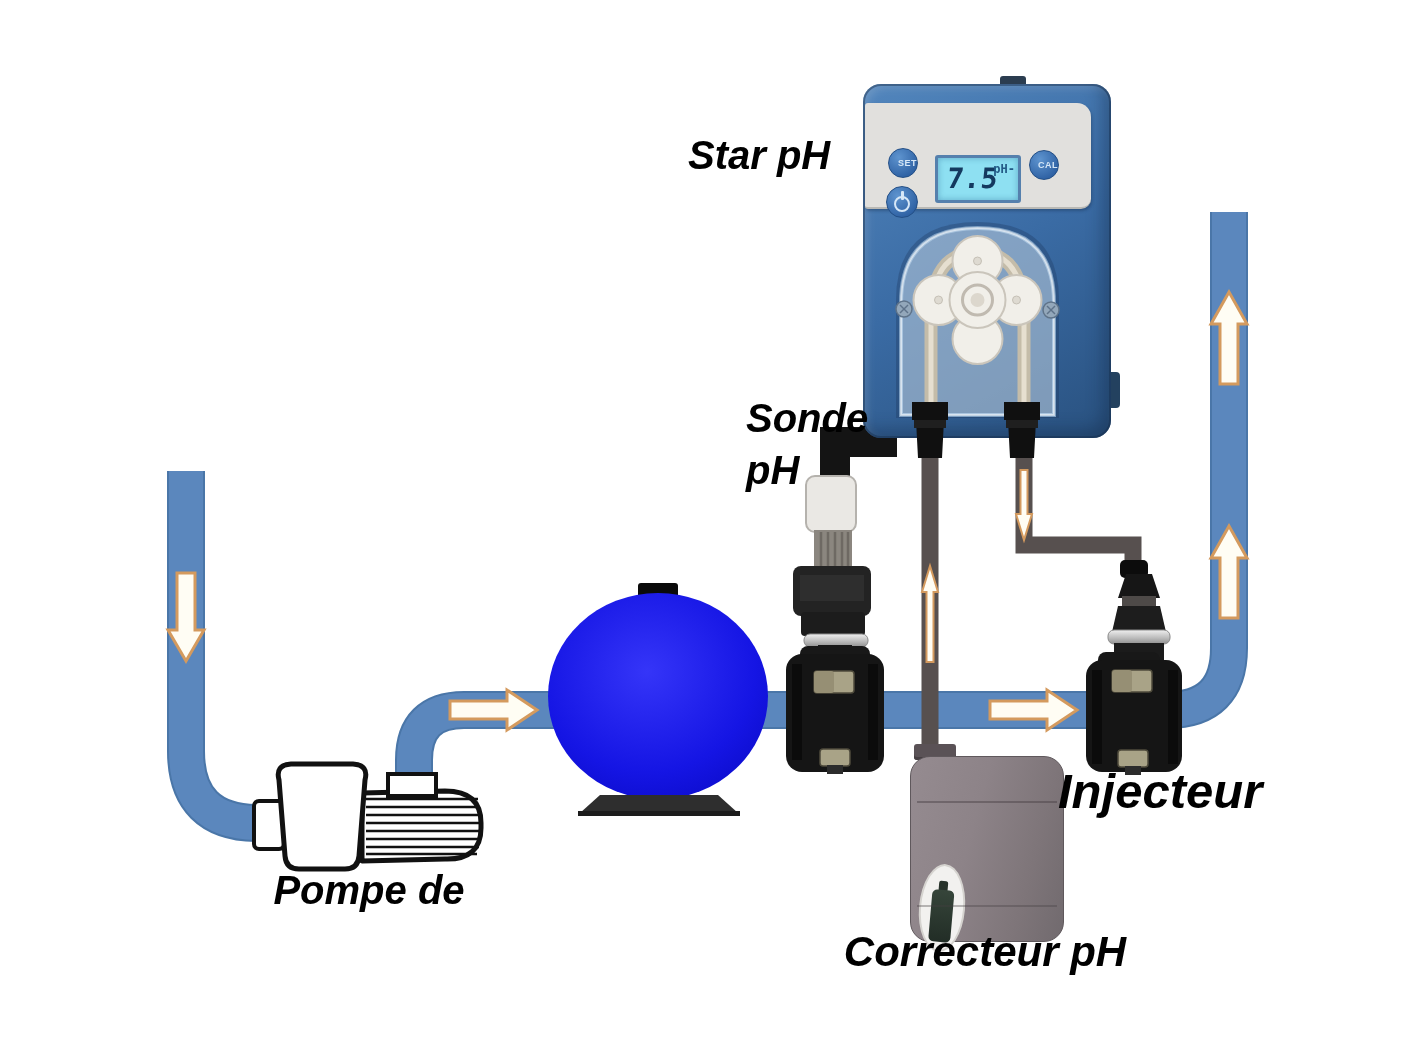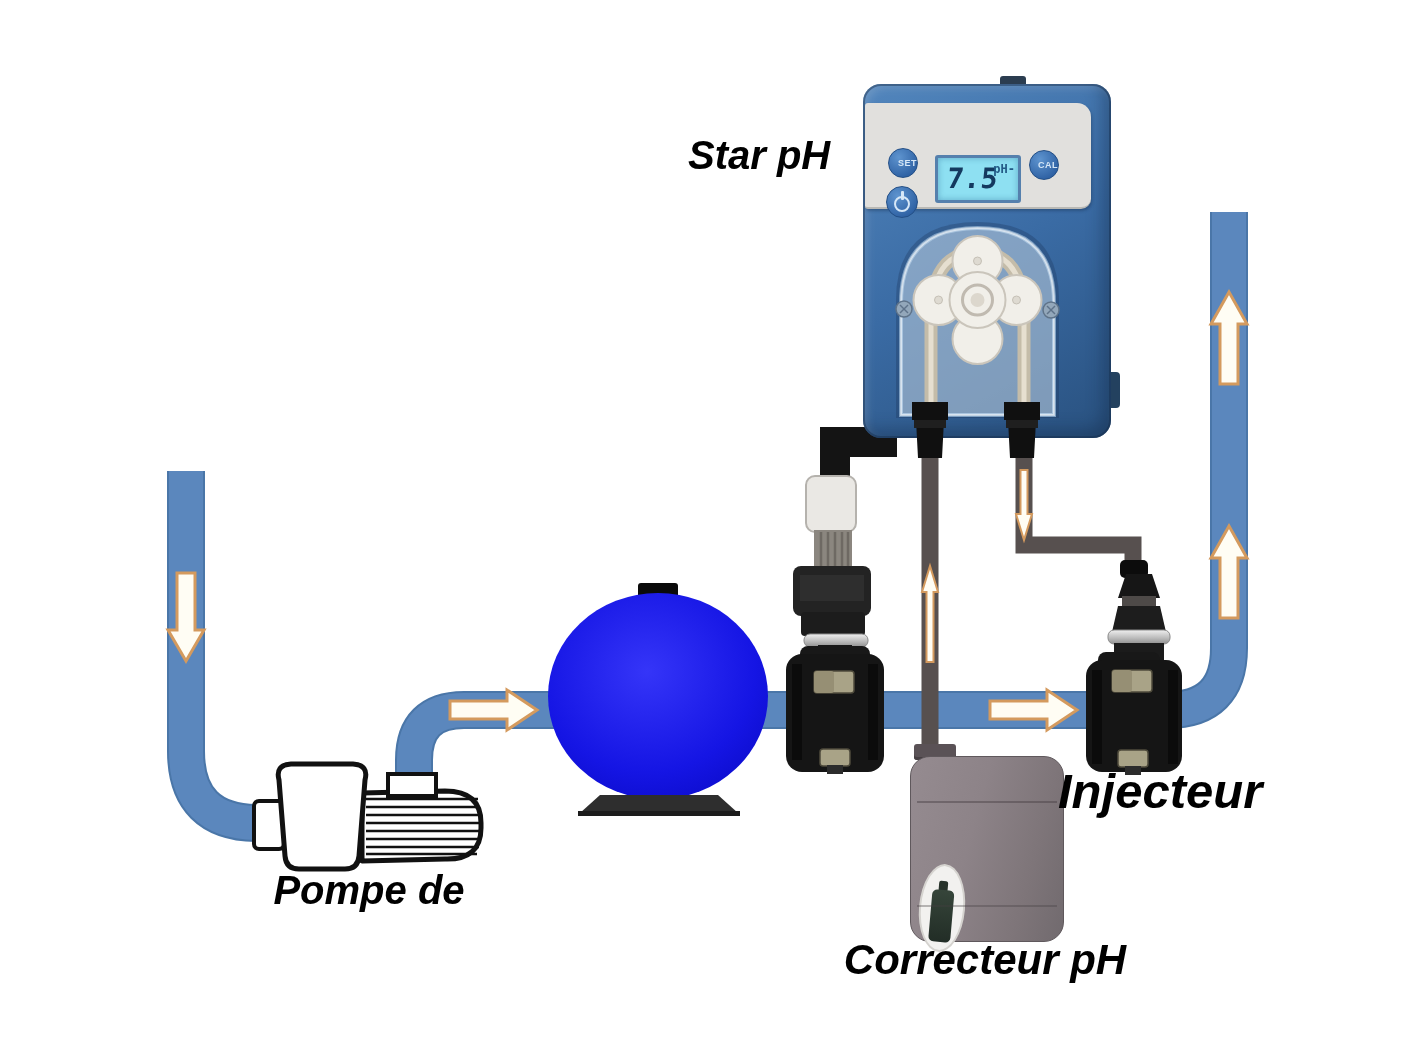--- a/index.html
+++ b/index.html
@@ -64,21 +64,21 @@
   .bottle{position:absolute;left:10px;top:24px;width:22px;height:52px;border-radius:5px;
     background:linear-gradient(#36453a,#222d26);}
   .bottle-neck{position:absolute;left:16px;top:15px;width:9px;height:11px;background:#28332b;
     border-radius:2px;}
   
   .label{position:absolute;z-index:4;color:var(--label-color);font-weight:bold;white-space:nowrap;font-style:italic;}
   .lbl-star{left:688px;top:133px;font-size:40px;}
   .lbl-sonde{left:746px;top:392px;font-size:40px;line-height:52px;}
   .lbl-filtre{left:560px;top:818px;width:210px;text-align:center;font-size:48px;}
   .lbl-pompe{left:214px;top:866px;width:310px;text-align:center;font-size:40px;line-height:48px;}
-  .lbl-correcteur{left:800px;top:928px;width:370px;text-align:center;font-size:42px;margin-top:8px;}
+  .lbl-correcteur{left:800px;top:928px;width:370px;text-align:center;font-size:42px;}
   .lbl-injecteur{left:1058px;top:763px;font-size:49px;}
 </style>
 </head>
 <body>
 
 <div class="canvas">
 
   <svg class="scene" width="1416" height="1062" viewBox="0 0 1416 1062">
     <defs>
       <radialGradient id="gradBall" cx="45%" cy="38%" r="70%">
@@ -243,19 +243,23 @@
     <div class="can-neck"></div>
     <div class="can-body">
       <div class="can-window">
         <div class="bottle-neck"></div>
         <div class="bottle"></div>
       </div>
     </div>
   </div>
 
   <div class="label lbl-star">Star pH</div>
+  <div class="label lbl-sonde">
+    <div>Sonde</div>
+    <div>pH</div>
+  </div>
   <div class="label lbl-pompe">
     <div>Pompe de</div>
   </div>
   <div class="label lbl-correcteur">Correcteur pH</div>
   <div class="label lbl-injecteur">Injecteur</div>
 
 </div>
 
 </body></html>

